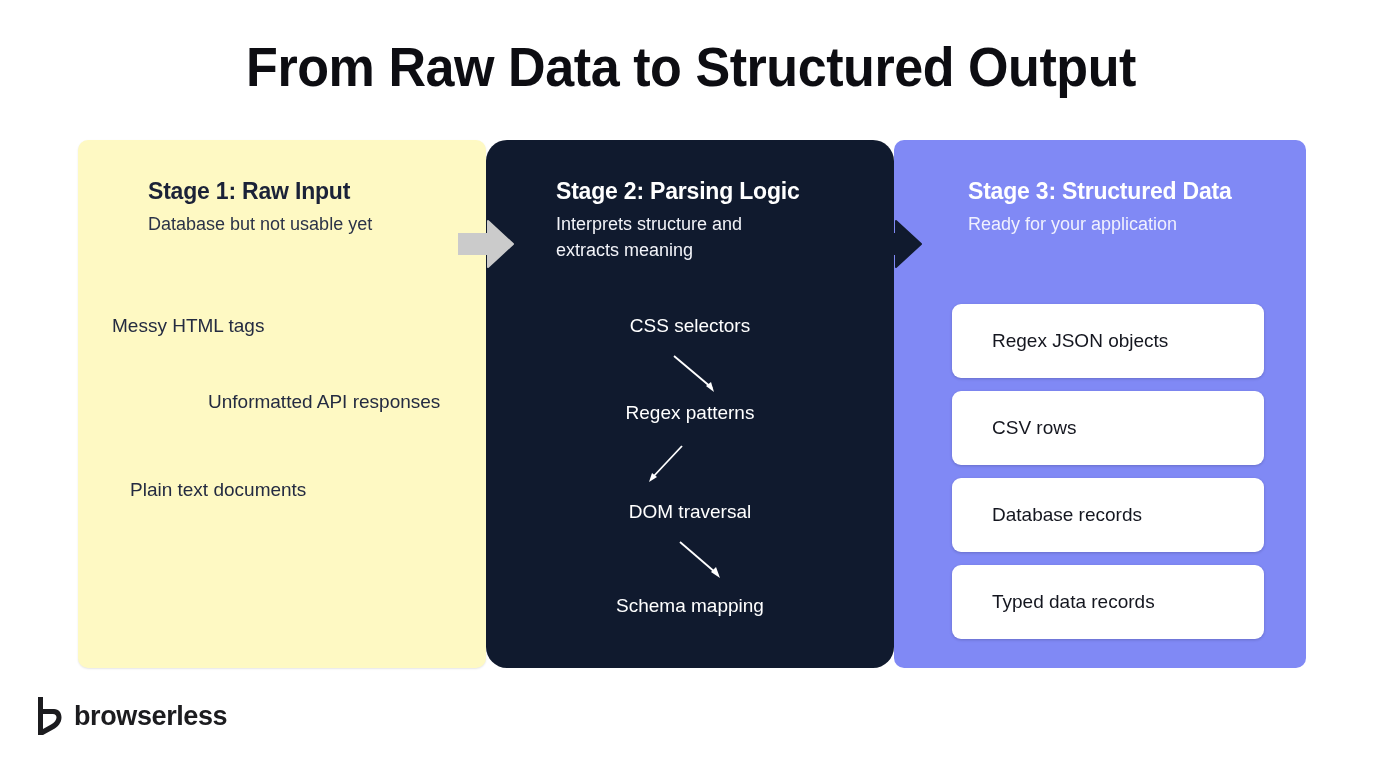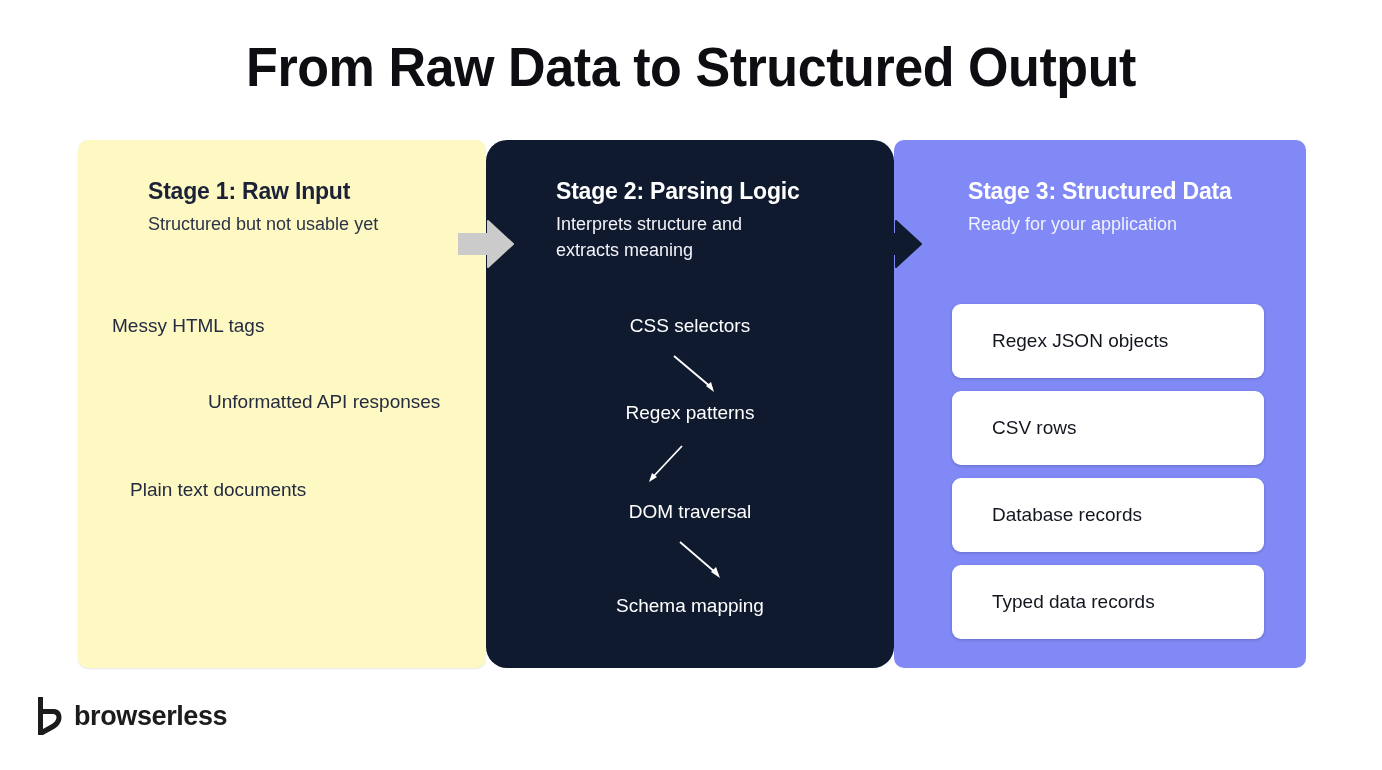--- a/index.html
+++ b/index.html
@@ -200,21 +200,21 @@
 <body>
 
 <div class="page-title">From Raw Data to Structured Output</div>
 
 <div class="diagram">
 
   <div class="panel panel-1">
     <div class="panel-inner">
       <div class="stage-head">
         <div class="stage-title">Stage 1: Raw Input</div>
-        <div class="stage-sub">Structured but not usable yet</div>
+        <div class="stage-sub">Database but not usable yet</div>
       </div>
 
       <div class="raw-item raw-1">Messy HTML tags</div>
       <div class="raw-item raw-2">Unformatted API responses</div>
       <div class="raw-item raw-3">Plain text documents</div>
     </div>
   </div>
 
   <div class="panel panel-2">
     <div class="panel-inner">

